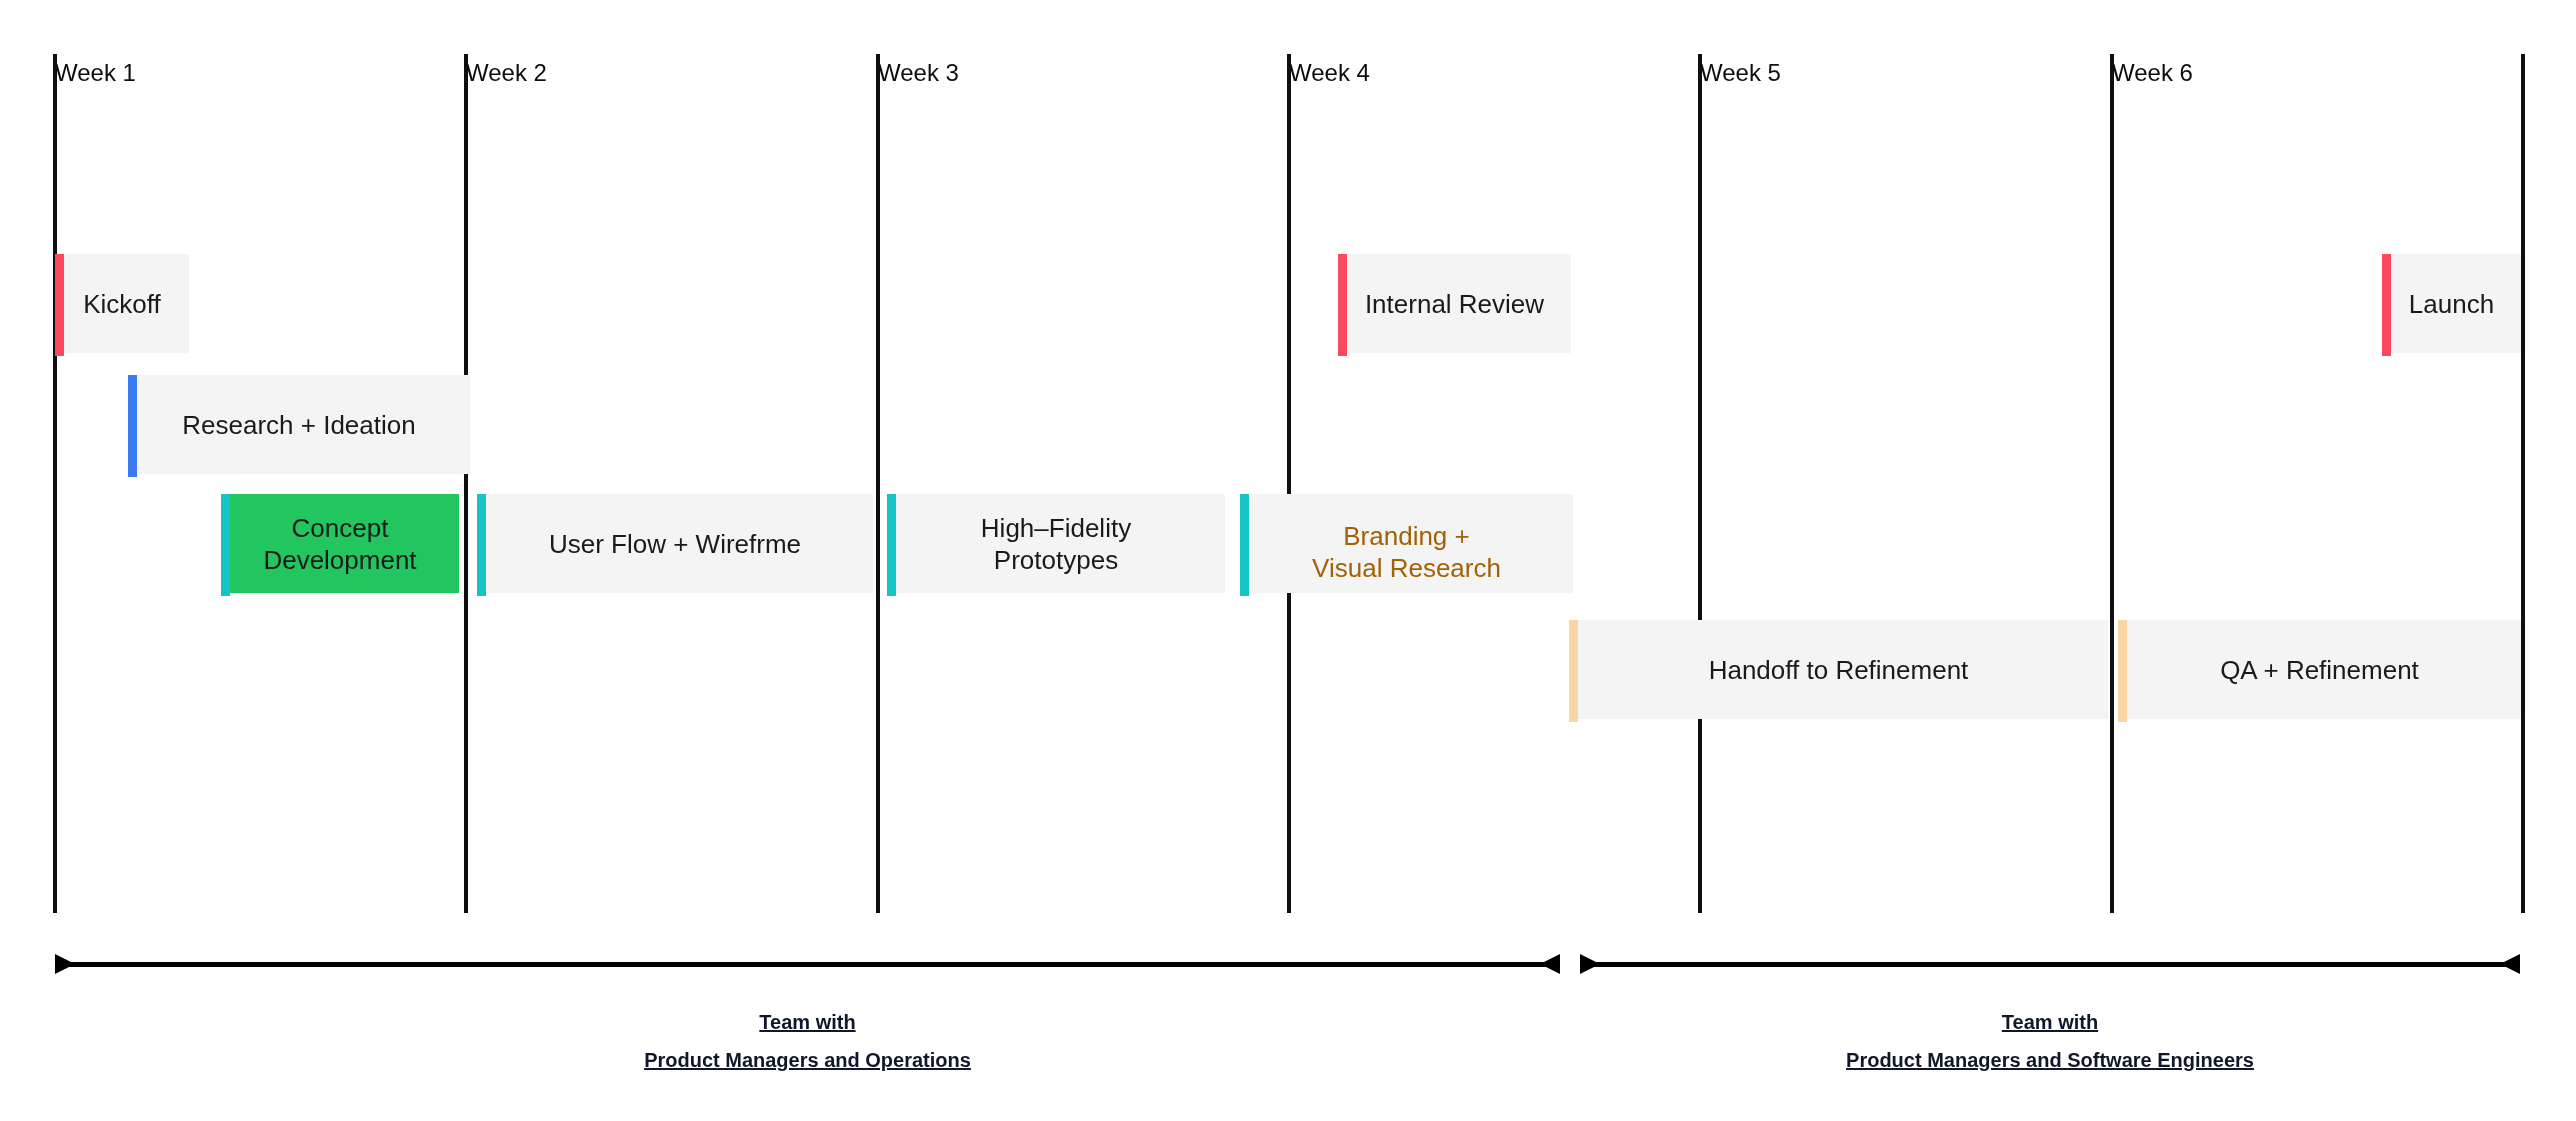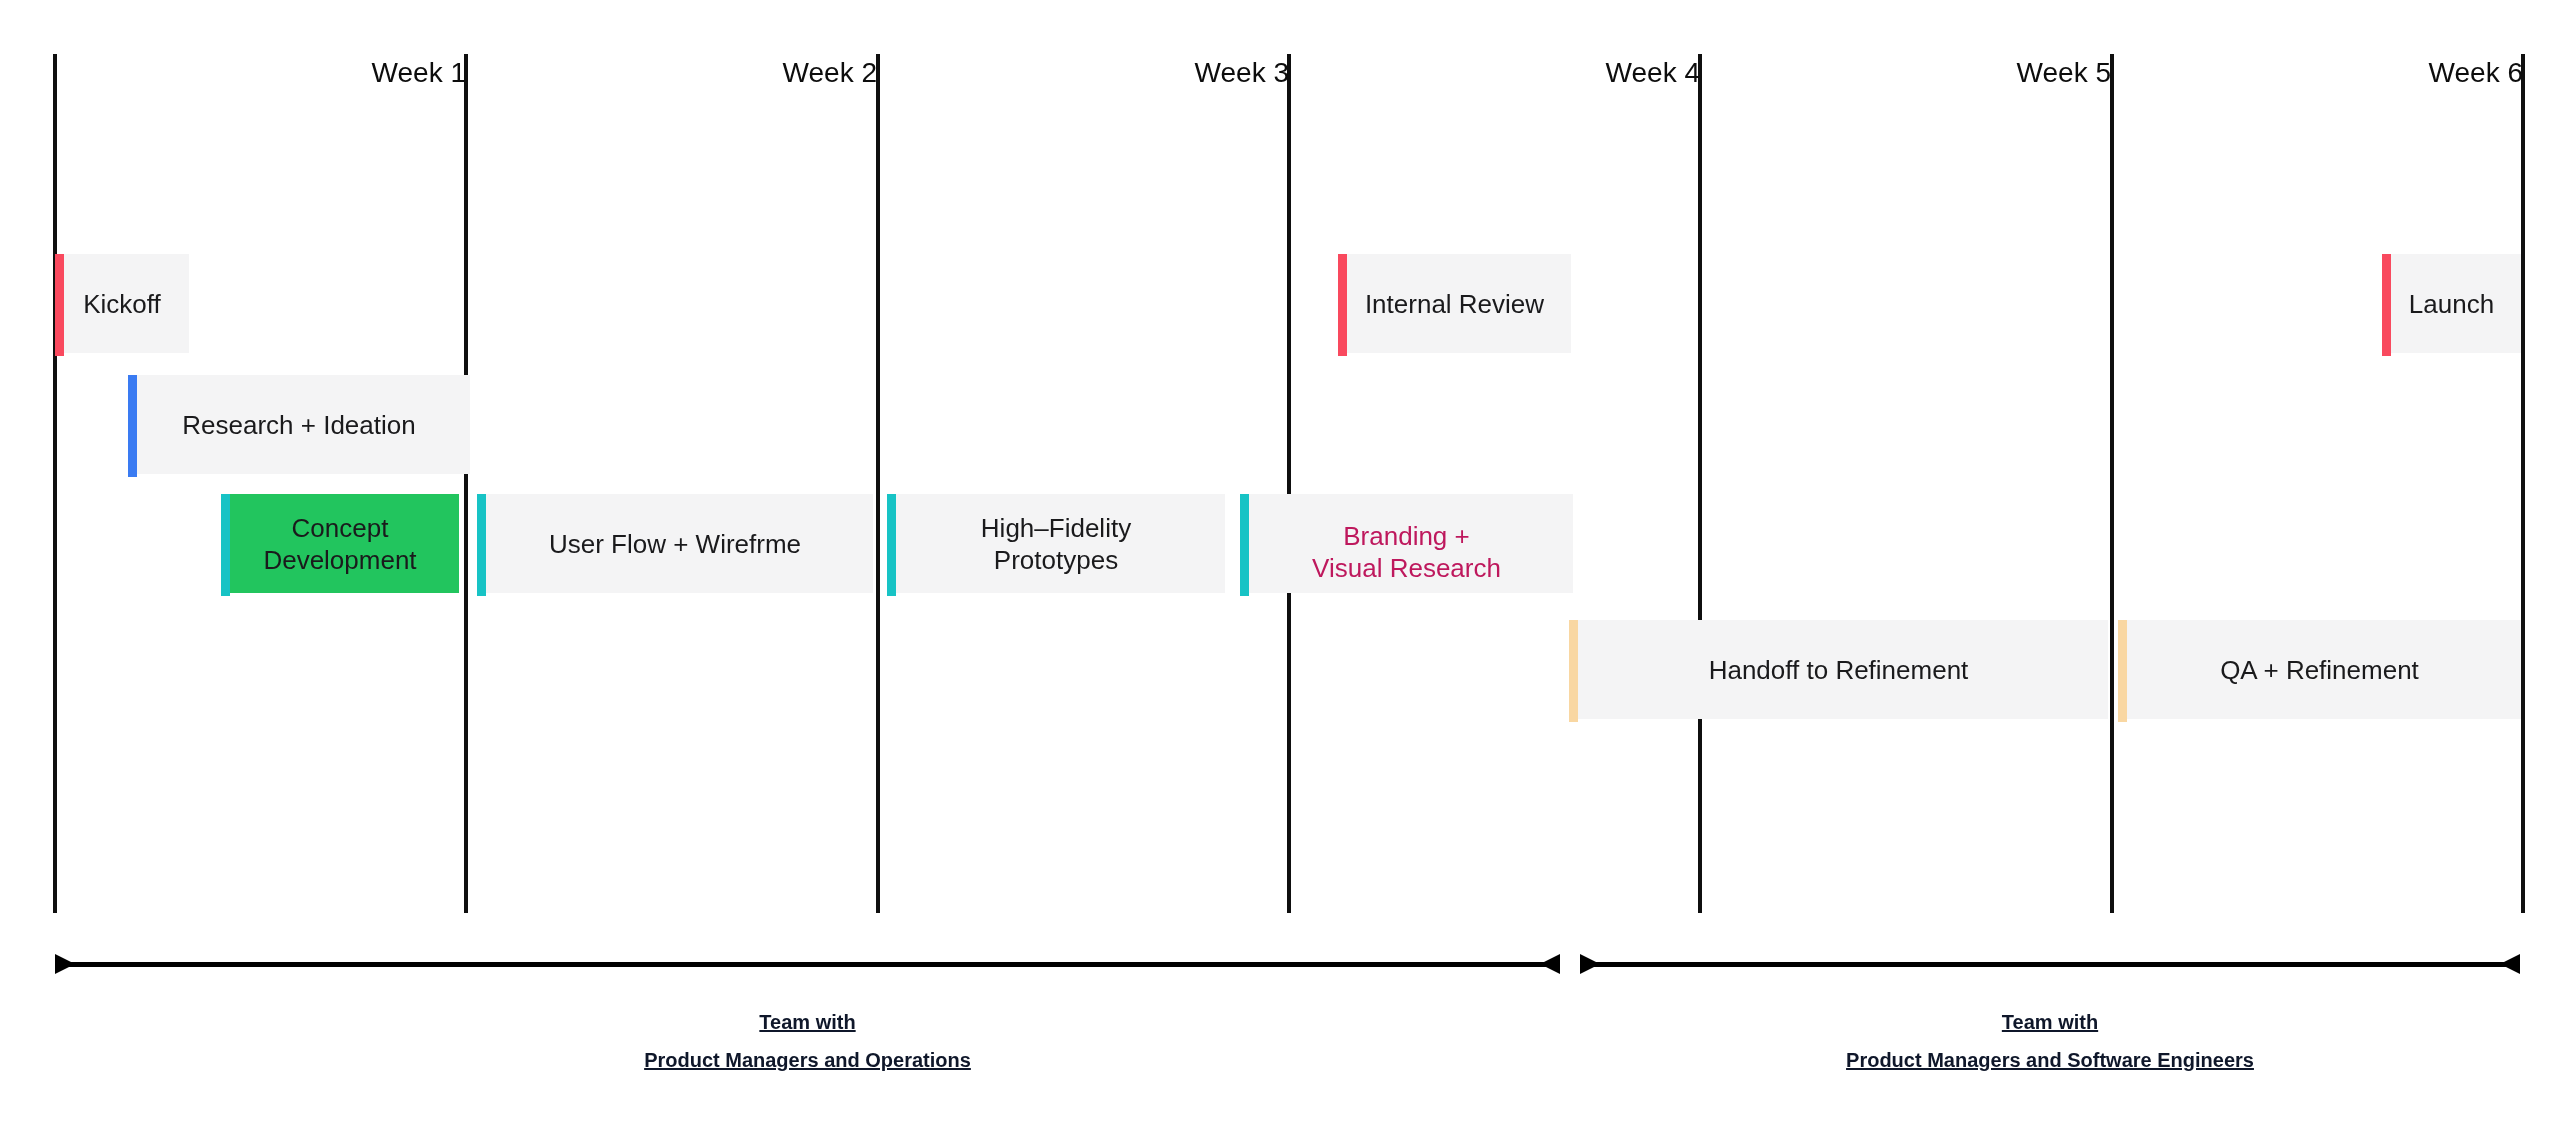--- a/index.html
+++ b/index.html
@@ -12,22 +12,22 @@
   }
   .gridline{
     position:absolute;
     top:54px;height:859px;width:4.1px;
     background:#0f0f0f;
     z-index:1;
   }
   .week-label{
     position:absolute;
     top:58px;height:30px;line-height:30px;
-    text-align:right;
-    font-size:28px;font-weight:500;color:#0d0d0d;
+    text-align:left;
+    font-size:24px;font-weight:500;color:#0d0d0d;
     z-index:1;
   }
   .task-bar{
     position:absolute;
     background:#f4f4f5;
     display:flex;align-items:center;justify-content:center;
     z-index:2;
   }
   .task-accent{
     position:absolute;left:0;top:0;bottom:-3.4px;width:9px;
@@ -111,21 +111,21 @@
       </div>
       <div class="task-bar" style="left: 887px; width: 338px; top: 494px; height: 99px; background: rgb(244, 244, 245);">
         <div class="task-accent" style="background: rgb(23, 195, 197);"></div>
         <div class="task-label" style="color: rgb(26, 26, 28);">
           <div class="nowrap">High–Fidelity</div>
           <div class="nowrap">Prototypes</div>
         </div>
       </div>
       <div class="task-bar" style="left: 1240px; width: 333px; top: 494px; height: 99px; background: rgb(244, 244, 245);">
         <div class="task-accent" style="background: rgb(23, 195, 197);"></div>
-        <div class="task-label" style="color: #be185d; margin-top: 16px;">
+        <div class="task-label" style="color: #a16207; margin-top: 16px;">
           <div class="nowrap">Branding +</div>
           <div class="nowrap">Visual Research</div>
         </div>
       </div>
       <div class="task-bar" style="left: 1338px; width: 233px; top: 254px; height: 99px; background: rgb(244, 244, 245);">
         <div class="task-accent" style="background: rgb(249, 73, 94);"></div>
         <div class="task-label" style="color: rgb(26, 26, 28);">
           <div class="nowrap">Internal Review</div>
         </div>
       </div>

